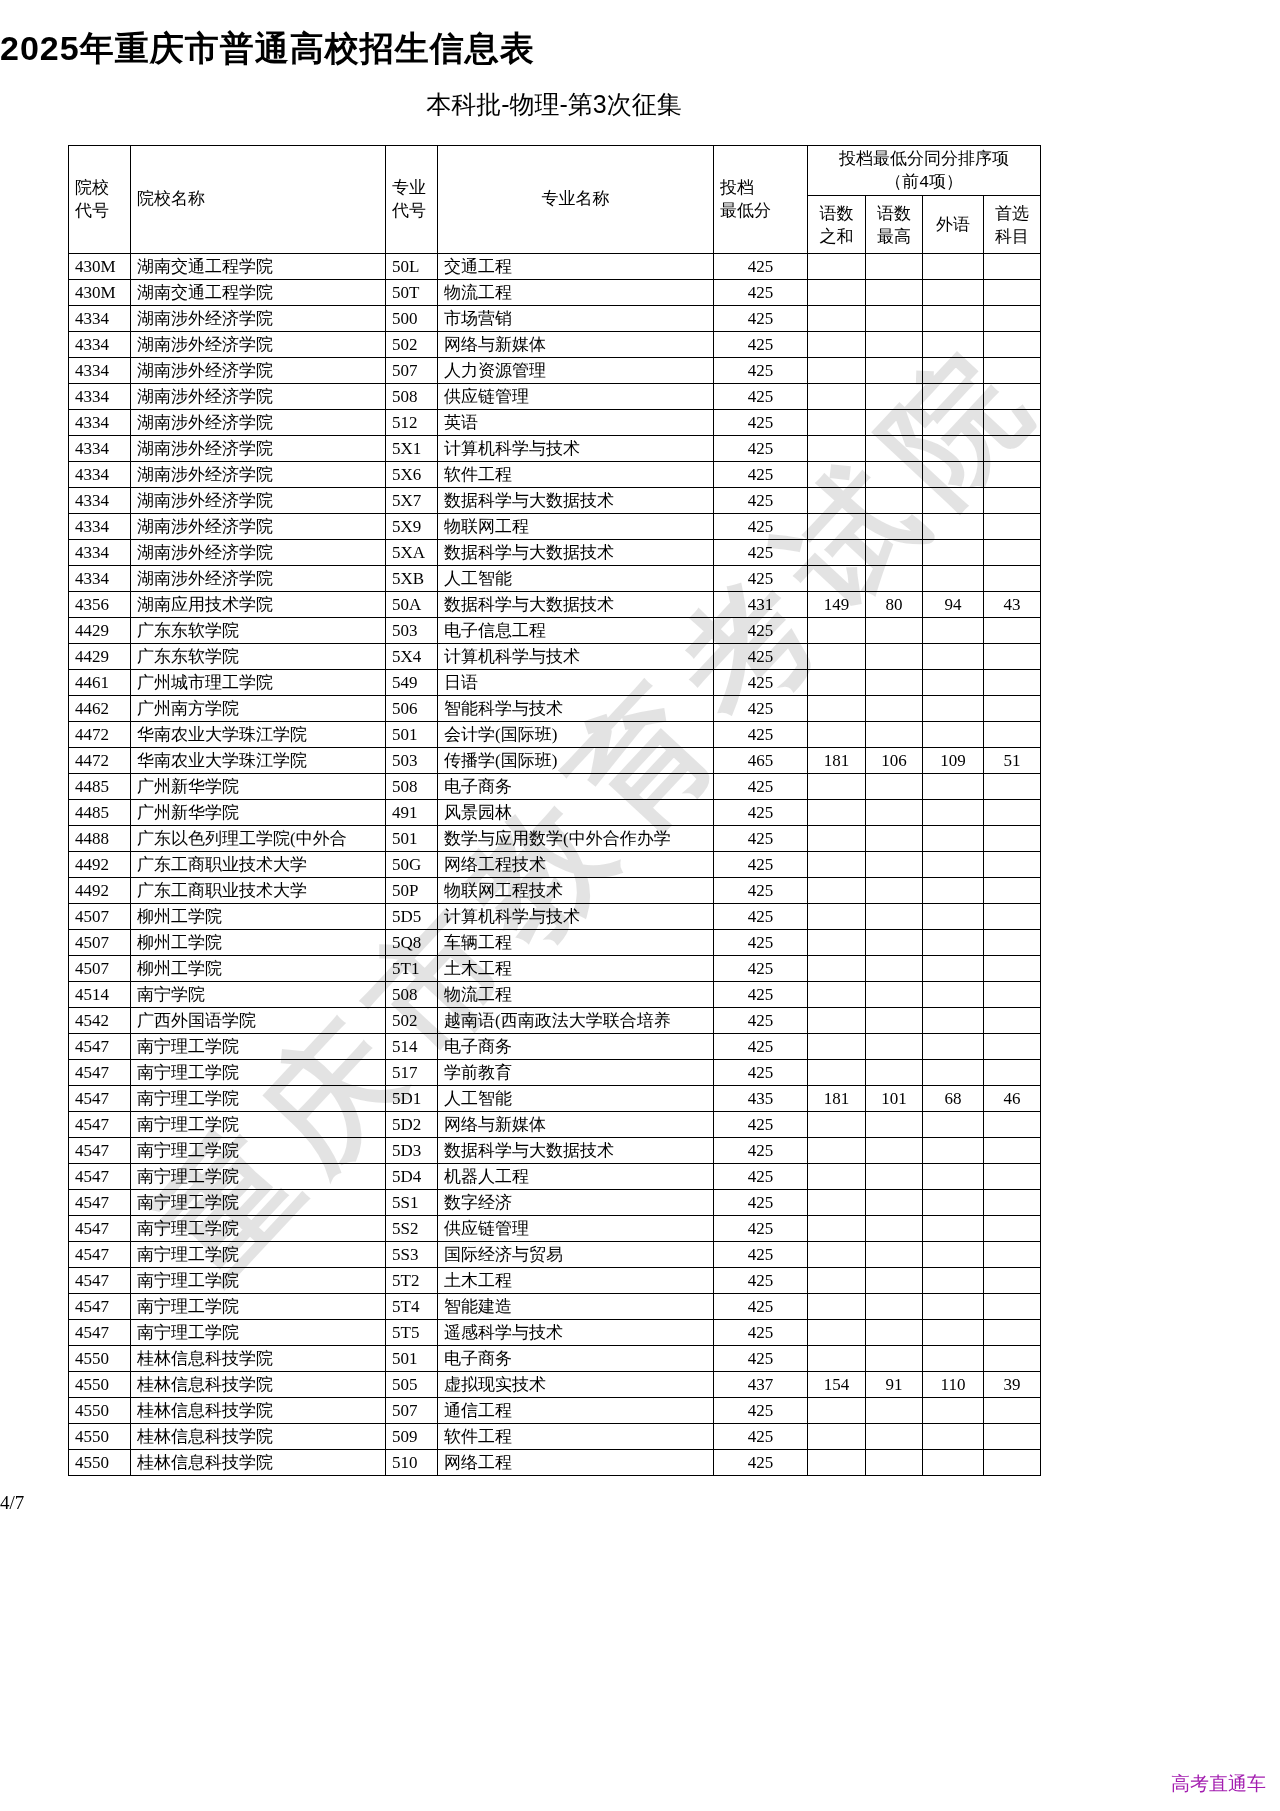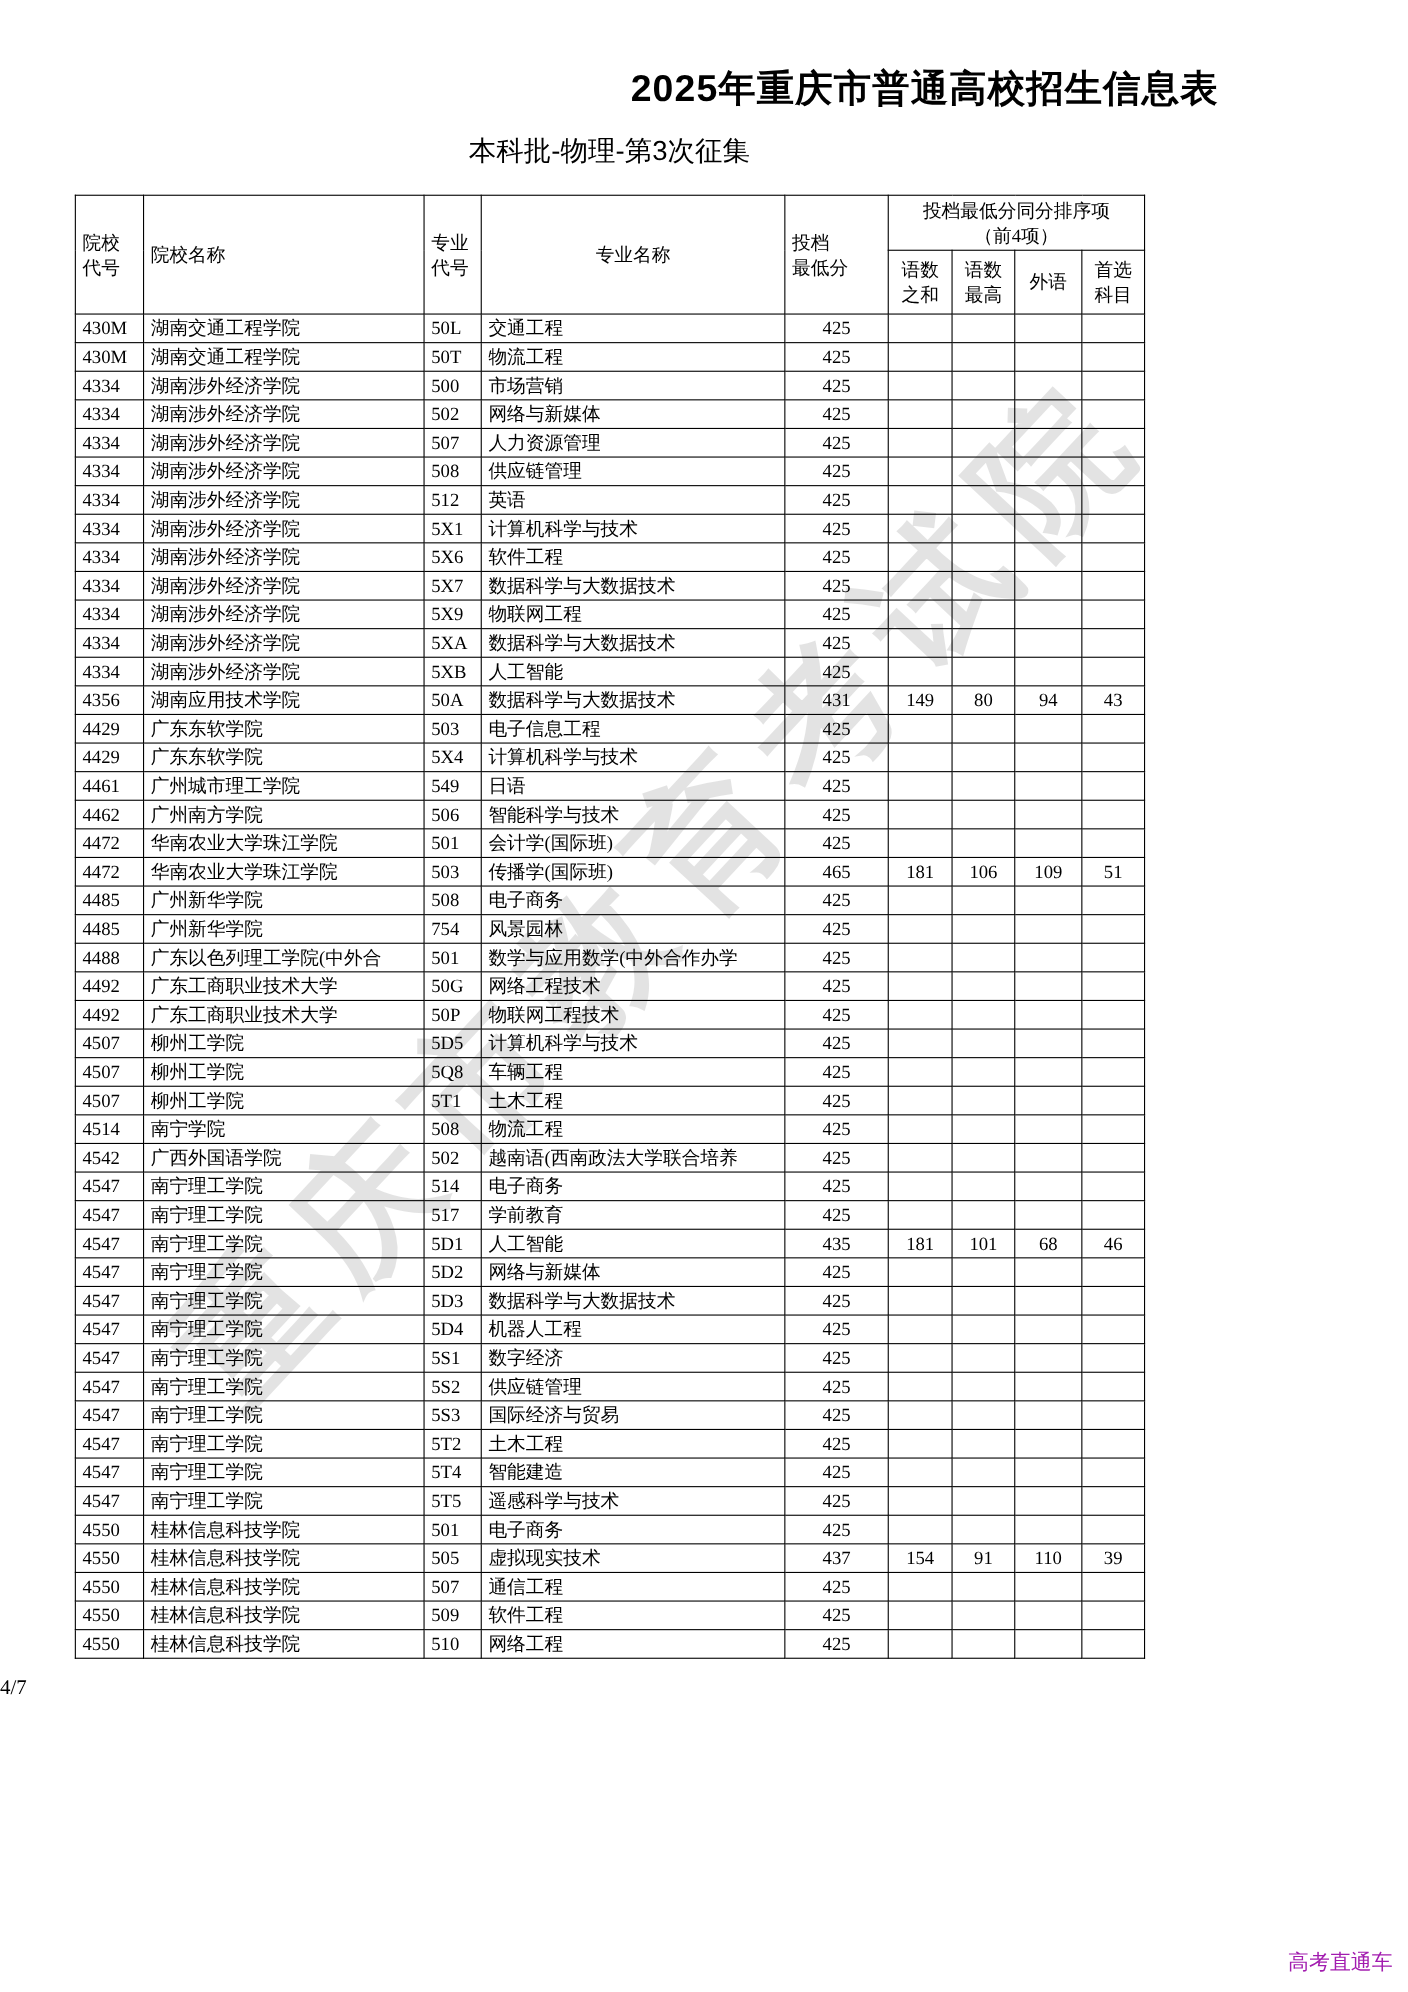--- a/index.html
+++ b/index.html
@@ -26,22 +26,22 @@
     z-index: 0;
     pointer-events: none;
     font-family: "Liberation Serif", serif;
   }
   .content {
     position: relative;
     z-index: 1;
     width: 1108px;
   }
   .title {
-    padding-top: 58px;
-    text-align: right;
+    padding-top: 26px;
+    text-align: left;
     font-size: 34px;
     font-weight: bold;
     letter-spacing: 1px;
     font-family: "Liberation Sans", sans-serif;
   }
   .subtitle {
     margin-top: 16px;
     text-align: center;
     font-size: 25px;
     font-weight: normal;
@@ -58,21 +58,21 @@
     white-space: nowrap;
     overflow: hidden;
     padding: 0;
   }
   thead th {
     font-weight: normal;
     vertical-align: middle;
     white-space: pre-line;
     line-height: 23px;
   }
-  thead tr.tier1 th { height: 50px; }
+  thead tr.tier1 th { height: 50px; font-family: Liberation Mono, monospace; }
   thead tr.tier2 th { height: 58px; }
   .h-left { text-align: left; padding-left: 6px; }
   .h-center { text-align: center; }
   tbody td {
     height: 25px;
     line-height: 25px;
   }
   td.t-left { text-align: left; padding-left: 6px; }
   td.t-center { text-align: center; }
   .footer-page {
@@ -362,21 +362,21 @@
           <td class="t-left">电子商务</td>
           <td class="t-center">425</td>
           <td class="t-center"></td>
           <td class="t-center"></td>
           <td class="t-center"></td>
           <td class="t-center"></td>
         </tr>
         <tr>
           <td class="t-left">4485</td>
           <td class="t-left">广州新华学院</td>
-          <td class="t-left">754</td>
+          <td class="t-left">491</td>
           <td class="t-left">风景园林</td>
           <td class="t-center">425</td>
           <td class="t-center"></td>
           <td class="t-center"></td>
           <td class="t-center"></td>
           <td class="t-center"></td>
         </tr>
         <tr>
           <td class="t-left">4488</td>
           <td class="t-left">广东以色列理工学院(中外合</td>

